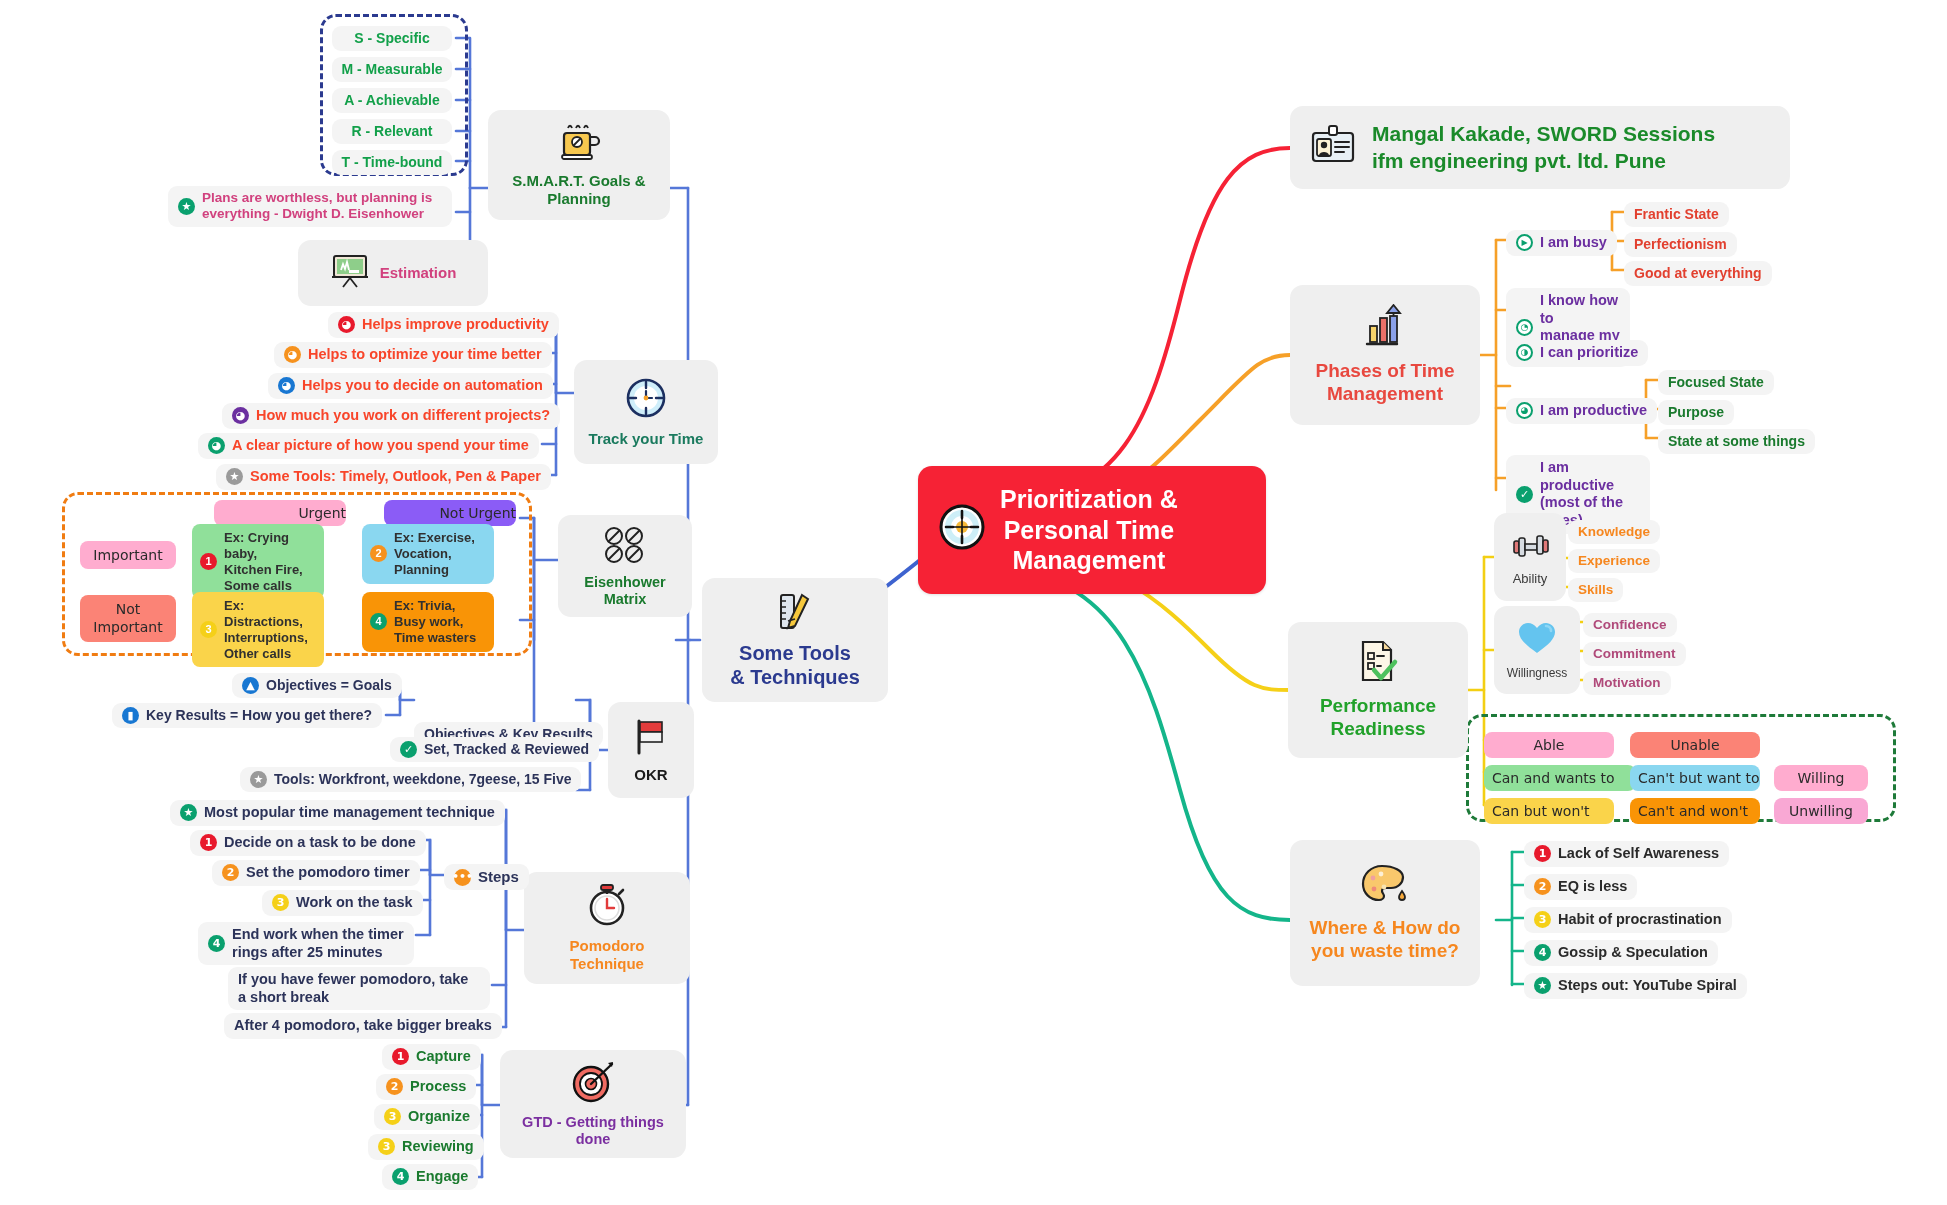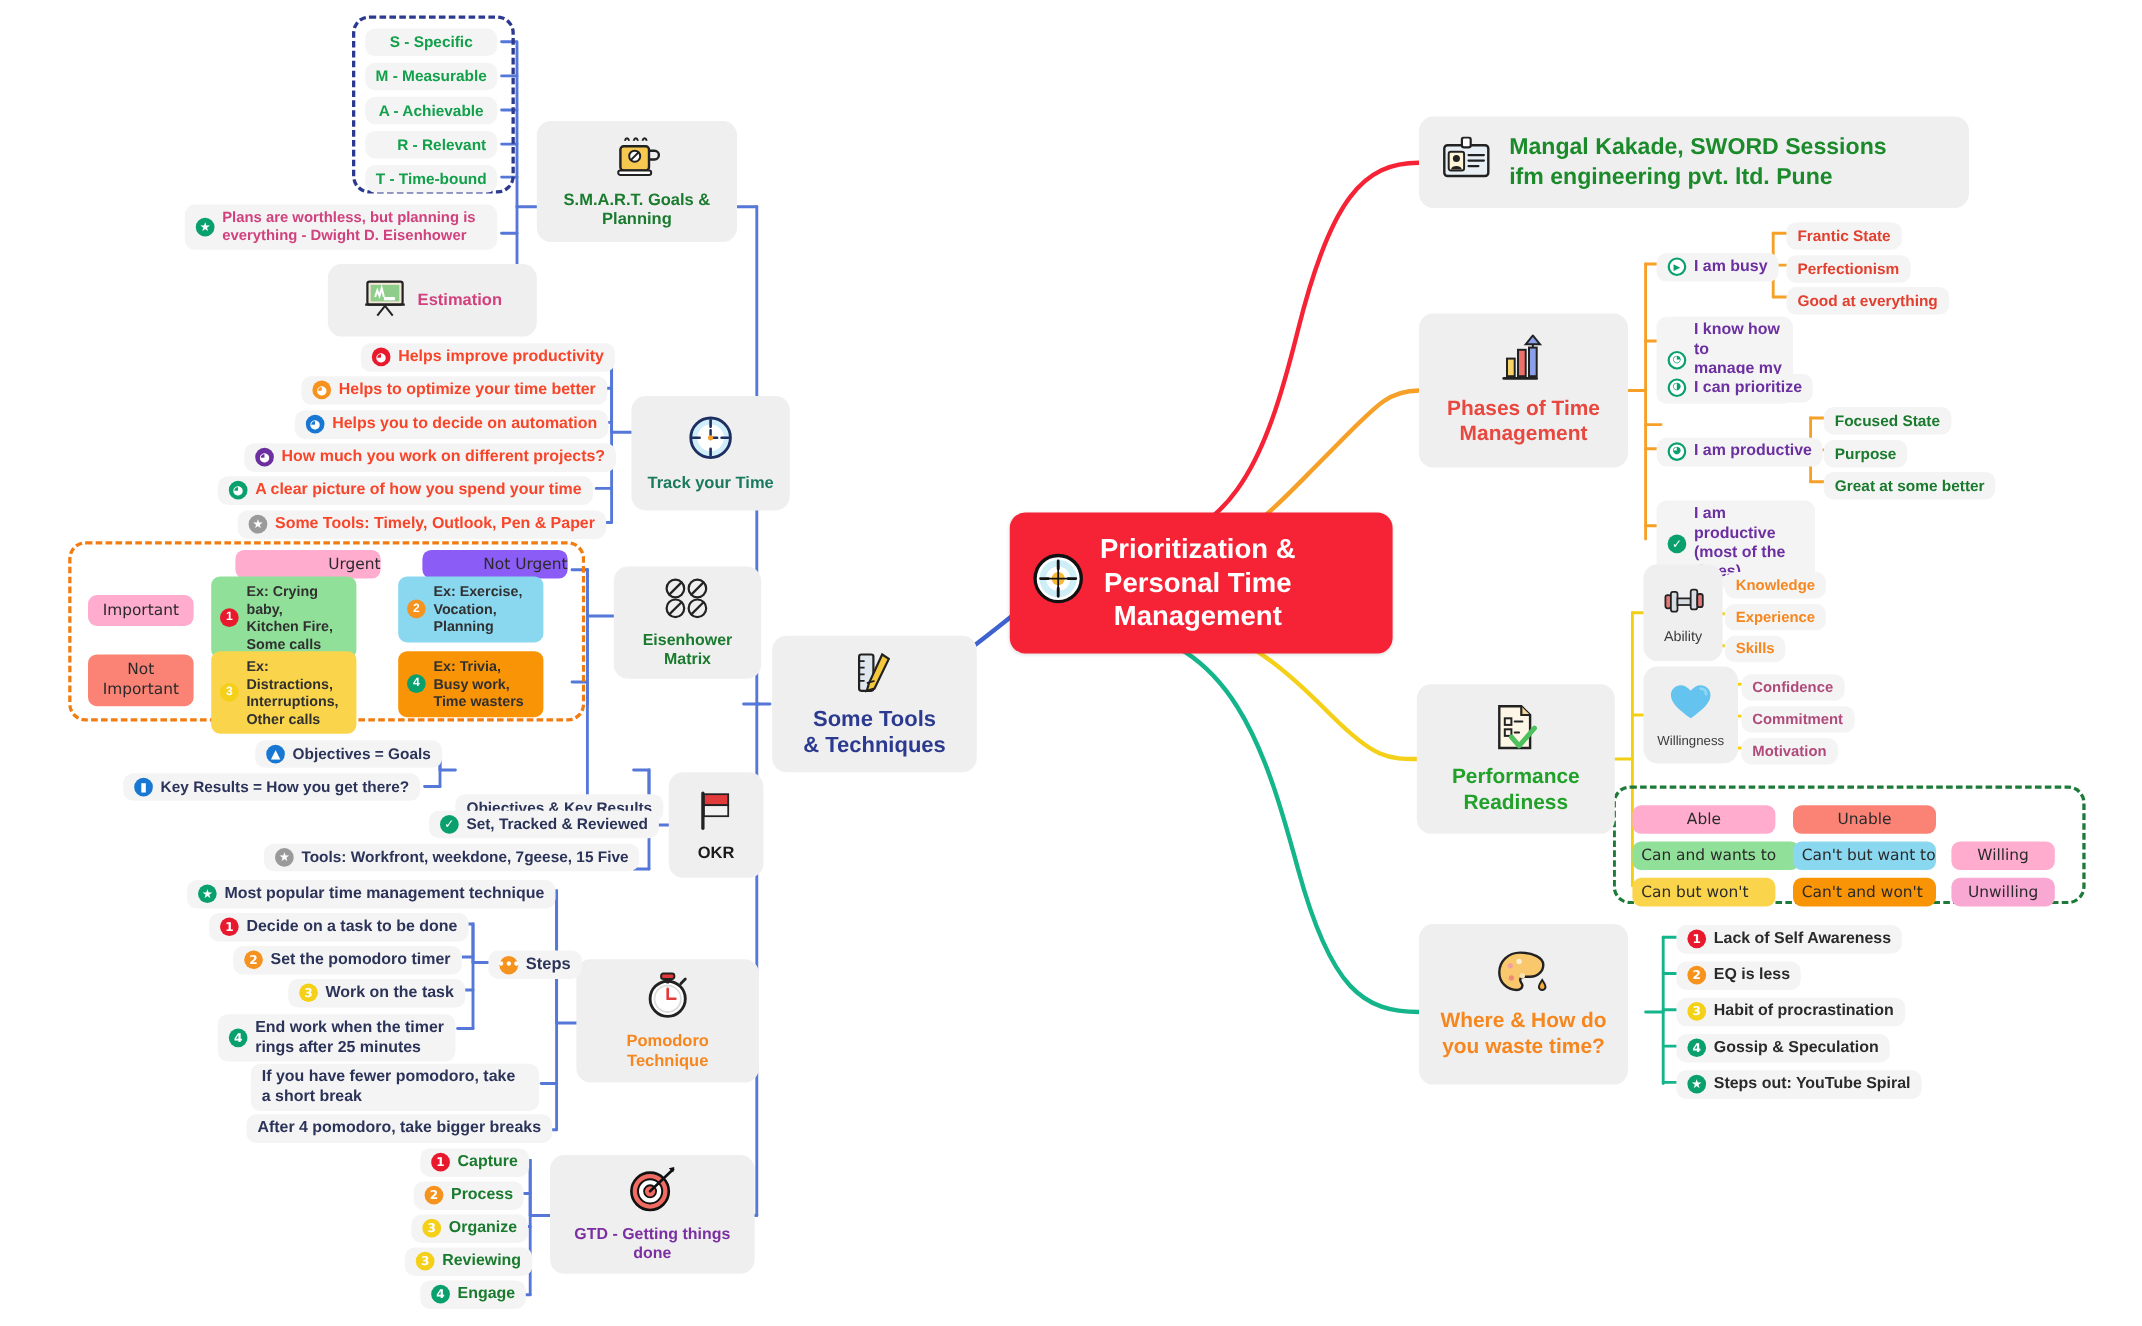--- a/index.html
+++ b/index.html
@@ -348,21 +348,21 @@
 
 <div class="node chip" style="left:332px; top:26px; width:120px; justify-content:center; font-size:14px; color:#12a04a;">
       <span>S - Specific</span>
     </div>
 <div class="node chip" style="left:332px; top:57px; width:120px; justify-content:center; font-size:14px; color:#12a04a;">
       <span>M - Measurable</span>
     </div>
 <div class="node chip" style="left:332px; top:88px; width:120px; justify-content:center; font-size:14px; color:#12a04a;">
       <span>A - Achievable</span>
     </div>
-<div class="node chip" style="left:332px; top:119px; width:120px; justify-content:flex-end; font-size:14px; color:#12a04a;">
+<div class="node chip" style="left:332px; top:119px; width:120px; justify-content:center; font-size:14px; color:#12a04a;">
       <span>R - Relevant</span>
     </div>
 <div class="node chip" style="left:332px; top:150px; width:120px; justify-content:center; font-size:14px; color:#12a04a;">
       <span>T - Time-bound</span>
     </div>
 
 <div class="node chip wrap" style="left:168px; top:186px; width:284px; font-size:13.5px; color:#d1417e;">
   <span class="bul b-green">★</span>
   <span>Plans are worthless, but planning is everything   - Dwight D. Eisenhower</span>
 </div>
@@ -626,21 +626,21 @@
       <span>Good at everything</span>
     </div>
 
 <div class="node chip" style="left:1658px; top:370px; font-size:14px; color:#1a7a2e;">
       <span>Focused State</span>
     </div>
 <div class="node chip" style="left:1658px; top:400px; font-size:14px; color:#1a7a2e;">
       <span>Purpose</span>
     </div>
 <div class="node chip" style="left:1658px; top:429px; font-size:14px; color:#1a7a2e;">
-      <span>Great at some better</span>
+      <span>State at some things</span>
     </div>
 
 <div class="node topic" style="left:1288px; top:622px; width:180px; height:136px;">
   <div class="ico">
     <svg width="44" height="46" viewBox="0 0 44 46">
       <path d="M7 3h20l8 8v30H7z" fill="#fdf6e6" stroke="#222" stroke-width="2.2"></path>
       <path d="M27 3v8h8" fill="#f5d79a" stroke="#222" stroke-width="2"></path>
       <rect x="12" y="14" width="6" height="6" fill="none" stroke="#222" stroke-width="1.8"></rect>
       <rect x="12" y="24" width="6" height="6" fill="none" stroke="#222" stroke-width="1.8"></rect>
       <path d="M21 17h7M21 27h4" stroke="#222" stroke-width="1.8" stroke-linecap="round"></path>

